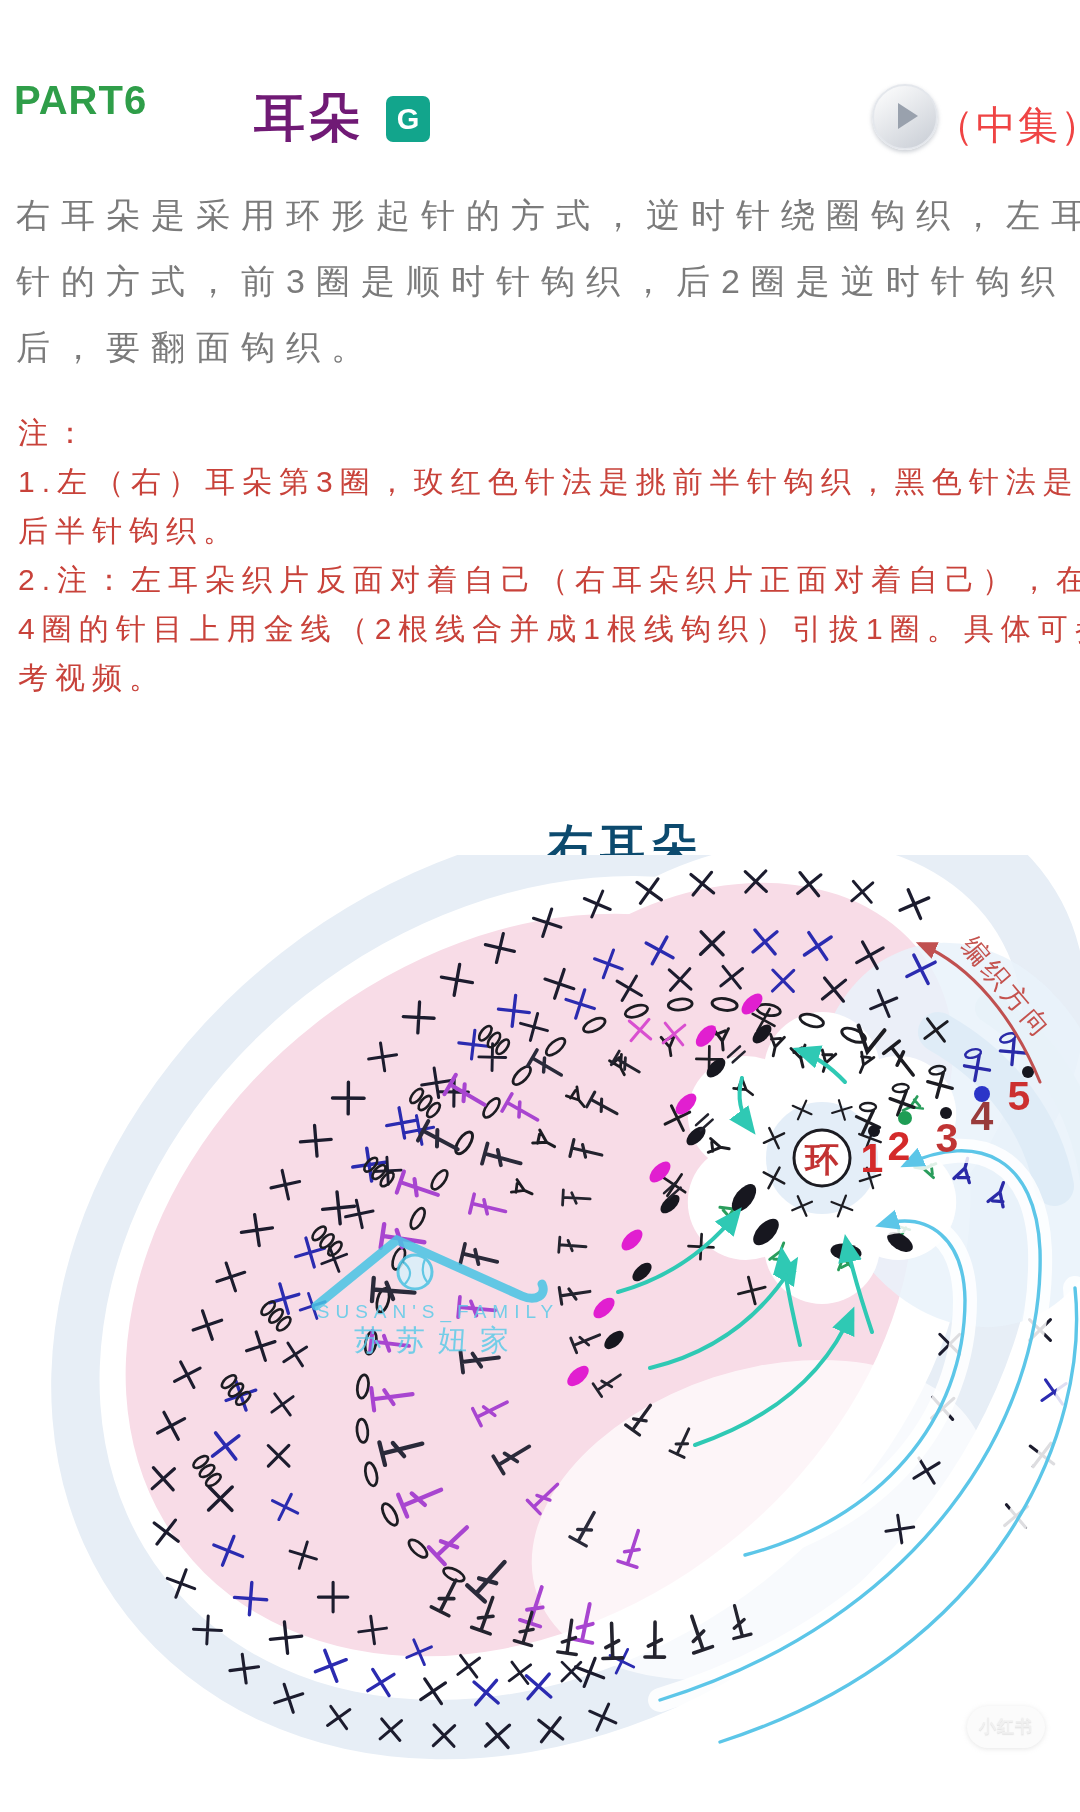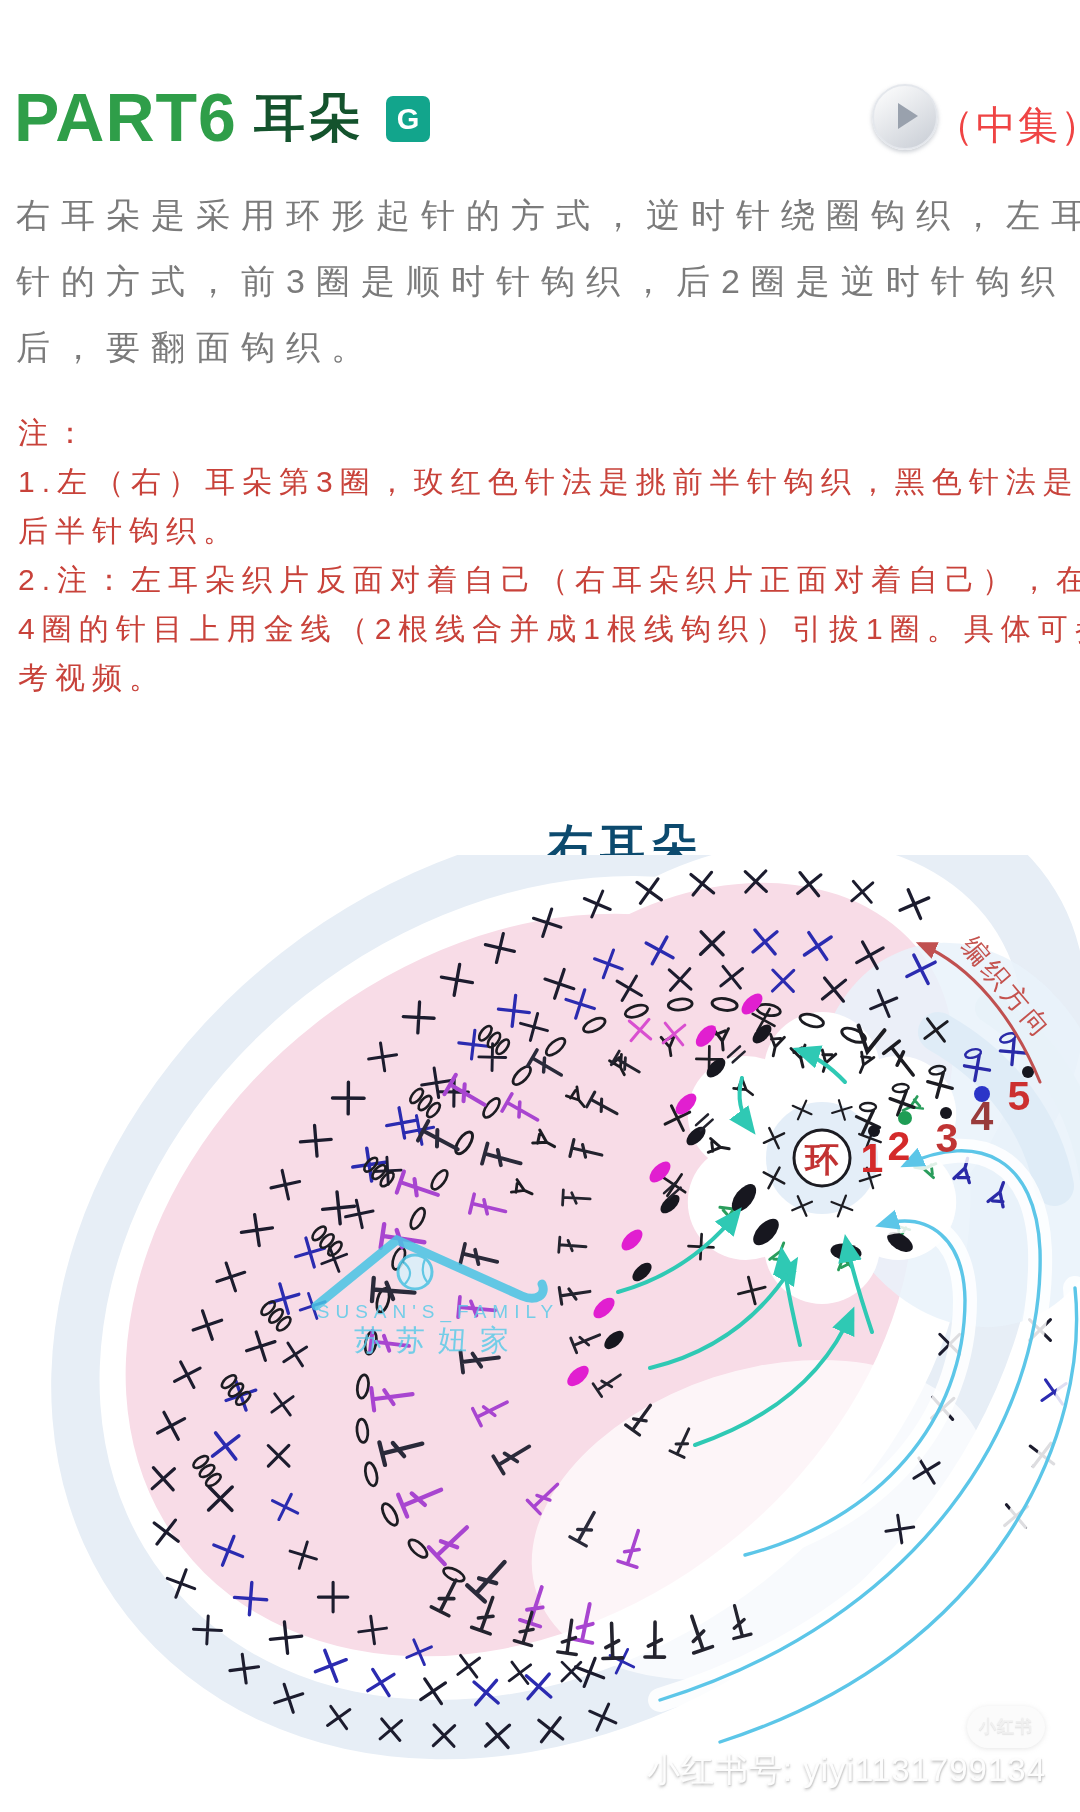--- a/index.html
+++ b/index.html
@@ -1,20 +1,20 @@
 <!DOCTYPE html>
 <html><head>
 <meta charset="utf-8">
 <style>
   html,body{margin:0;padding:0;background:#fff;}
   .page{position:relative;width:1080px;height:1812px;background:#ffffff;overflow:hidden;
         font-family:"Liberation Sans",sans-serif;}
   
-  .hdr-part{position:absolute;left:14px;top:78px;font-size:68px;font-weight:bold;color:#2f9e49;letter-spacing:1px;}
-  .hdr-title{position:absolute;left:254px;top:84px;font-size:51px;font-weight:bold;color:#14532d;letter-spacing:4px;}
+  .hdr-part{position:absolute;left:14px;top:78px;font-size:40px;font-weight:bold;color:#2f9e49;letter-spacing:1px;}
+  .hdr-title{position:absolute;left:254px;top:84px;font-size:51px;font-weight:bold;color:#701a75;letter-spacing:4px;}
   .hdr-badge{position:absolute;left:386px;top:96px;width:44px;height:46px;background:#12a58c;border-radius:7px;
              color:#fff;font-size:29px;font-weight:bold;text-align:center;line-height:46px;}
   .pill{position:absolute;left:520px;top:88px;width:352px;height:54px;border-radius:27px;overflow:hidden;
         display:flex;box-shadow:0 2px 4px rgba(120,130,145,.35);}
   .pill-left{flex:1;background:linear-gradient(#f6f8fa,#cfd5dd);display:flex;align-items:center;justify-content:center;
              font-size:29px;font-weight:bold;color:#1e2a6e;letter-spacing:6px;}
   .pill-right{width:138px;background:linear-gradient(#b3b8c2,#7e8592);display:flex;align-items:center;justify-content:center;
               font-size:34px;font-weight:bold;font-style:italic;color:#fff;letter-spacing:1px;}
   .play-btn{position:absolute;left:872px;top:84px;width:62px;height:62px;border-radius:50%;
             background:linear-gradient(145deg,#ffffff,#c7ccd4);border:2px solid #e4e7ec;box-shadow:0 2px 4px rgba(120,130,145,.4);}
@@ -853,14 +853,13 @@
           <path d="M316 1306L397 1240L522 1296C536 1302 547 1295 542 1284" stroke="#49c4e4" stroke-width="9" fill="none" stroke-linecap="round"></path>
           <circle cx="415" cy="1272" r="17" fill="#d9f1fa" stroke="#49c4e4" stroke-width="3"></circle>
           <path d="M402 1261Q417 1272 404 1285M425 1259Q419 1274 429 1284" stroke="#49c4e4" stroke-width="2.2" fill="none"></path>
           <text x="438" y="1318" text-anchor="middle" font-size="19" letter-spacing="6" fill="#5ecbe8">SUSAN'S_FAMILY</text>
           <text x="438" y="1350" text-anchor="middle" font-size="29" letter-spacing="13" fill="#5ecbe8">苏苏妞家</text>
         </g>
       </g>
     </svg>
 
   <div class="xhs-badge">小红书</div>
-  <div class="xhs-id">小红书号: yiyi1131799134</div>
 </div>
 
 </body></html>

